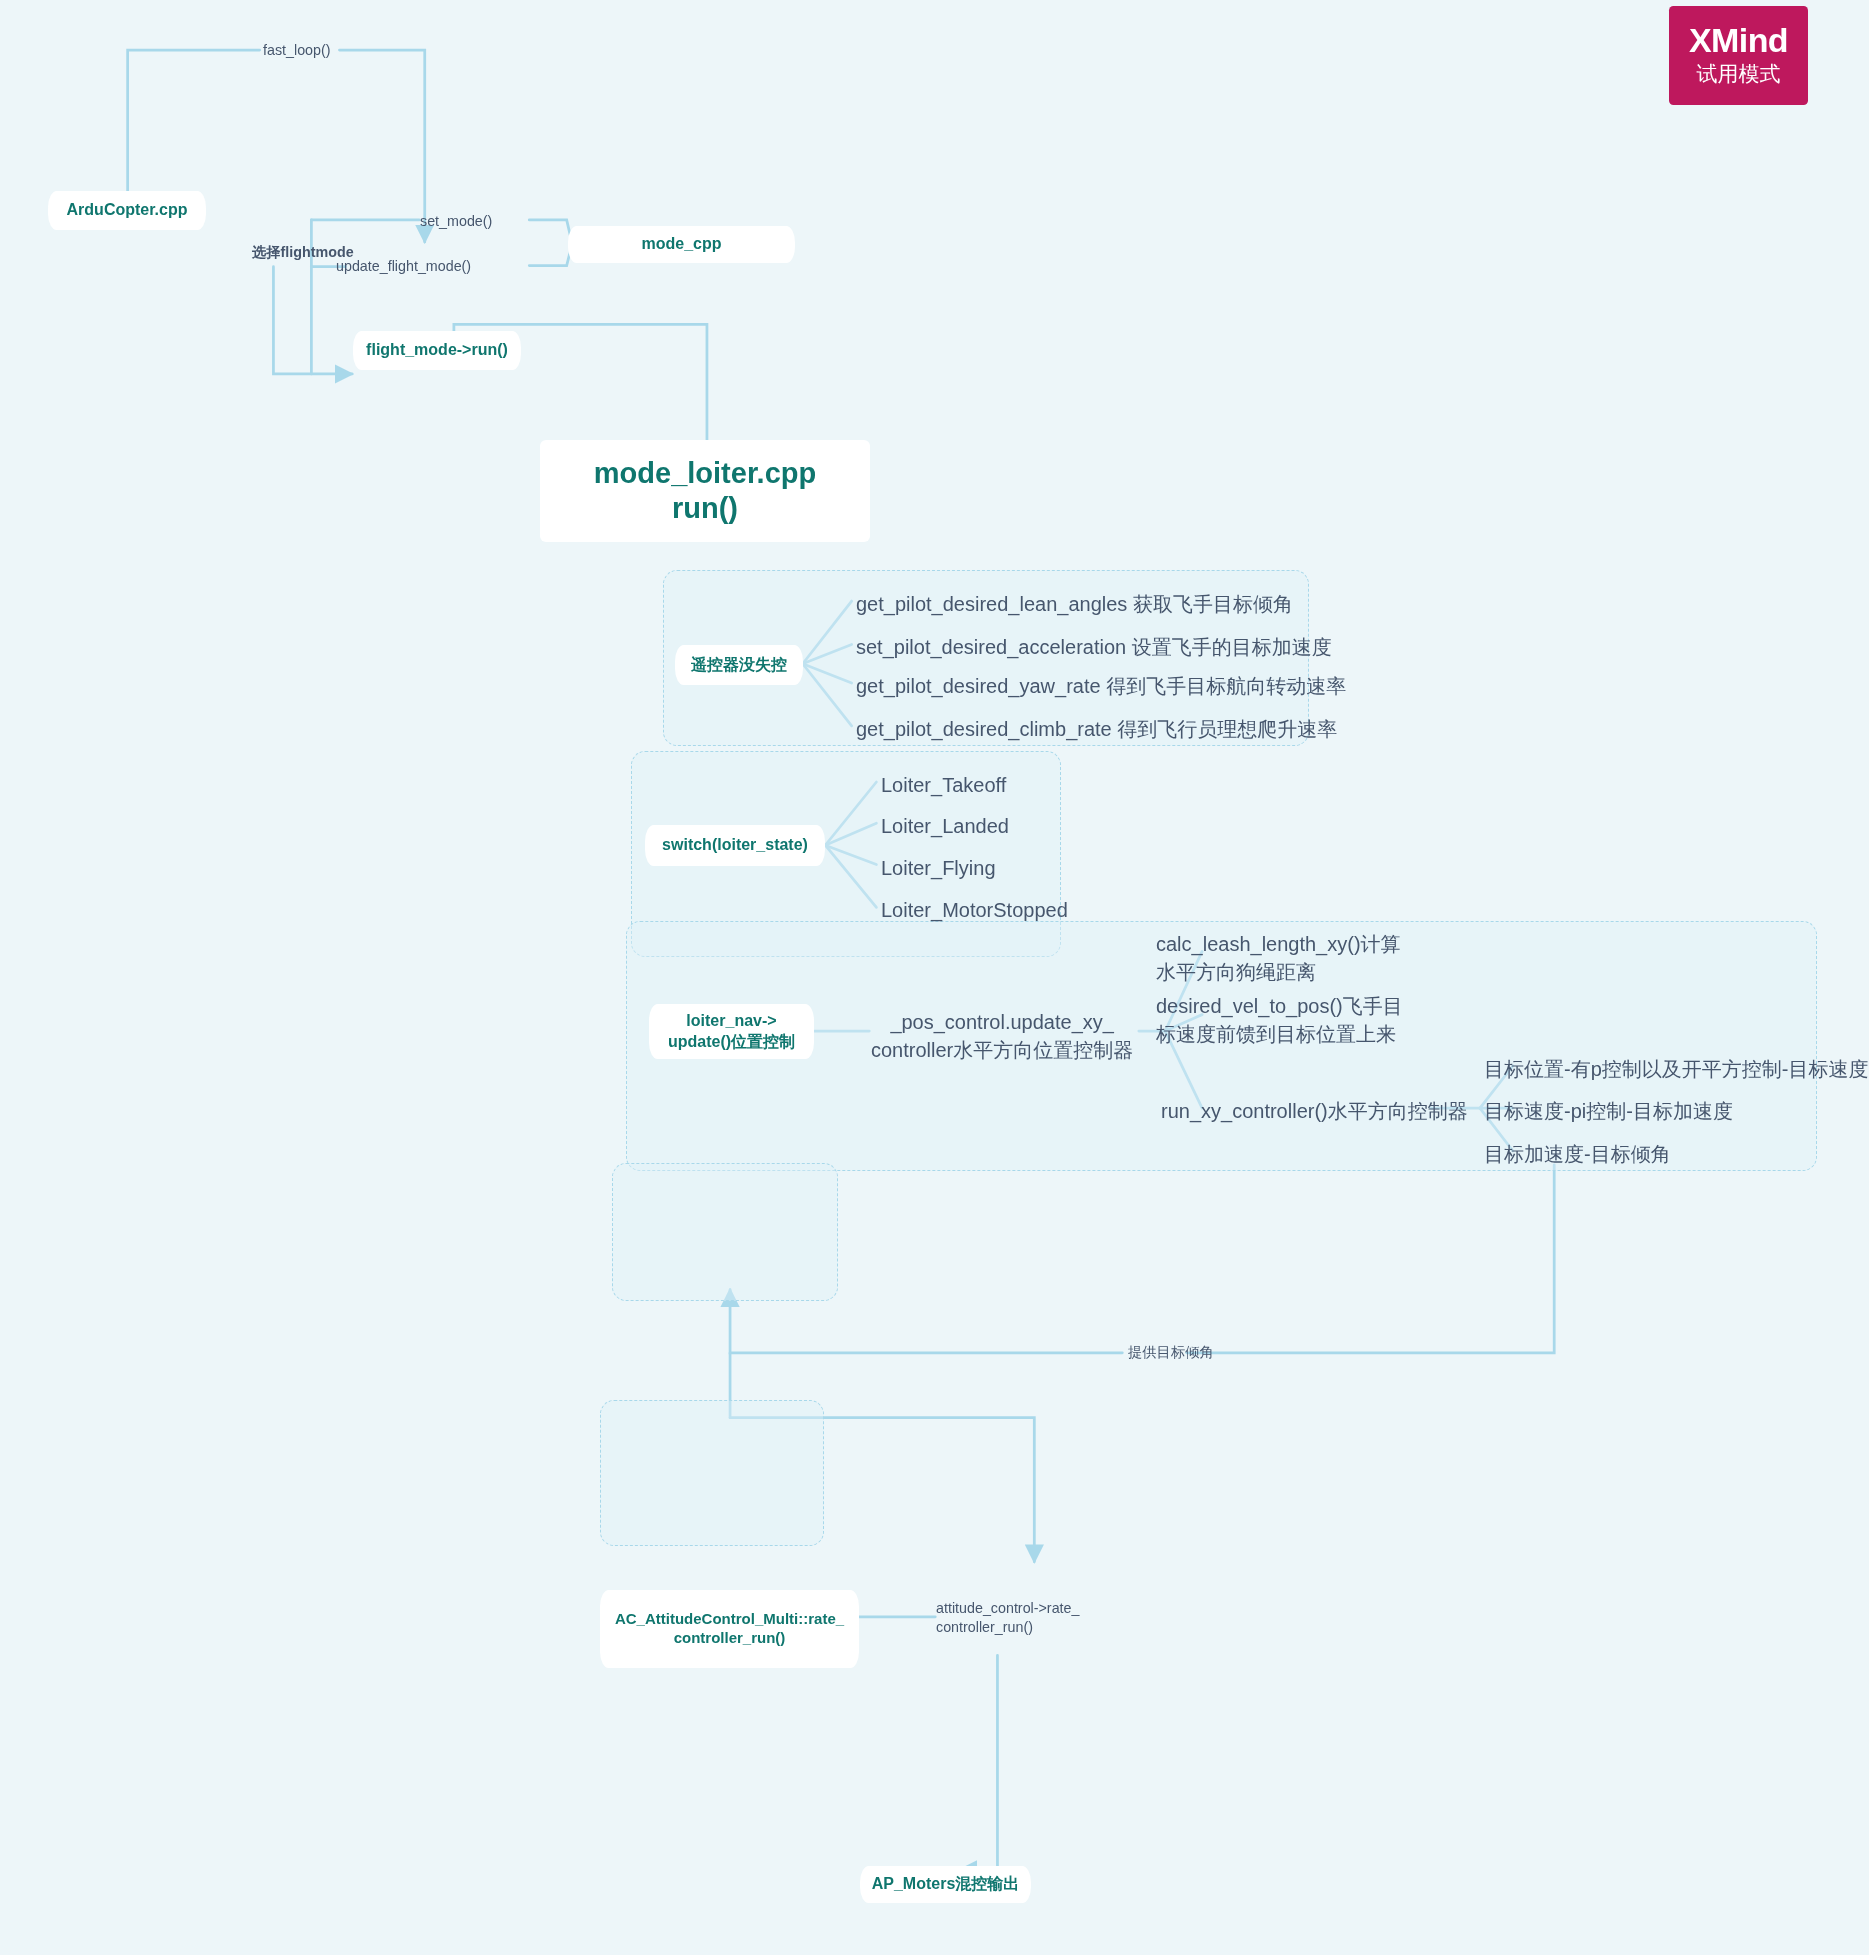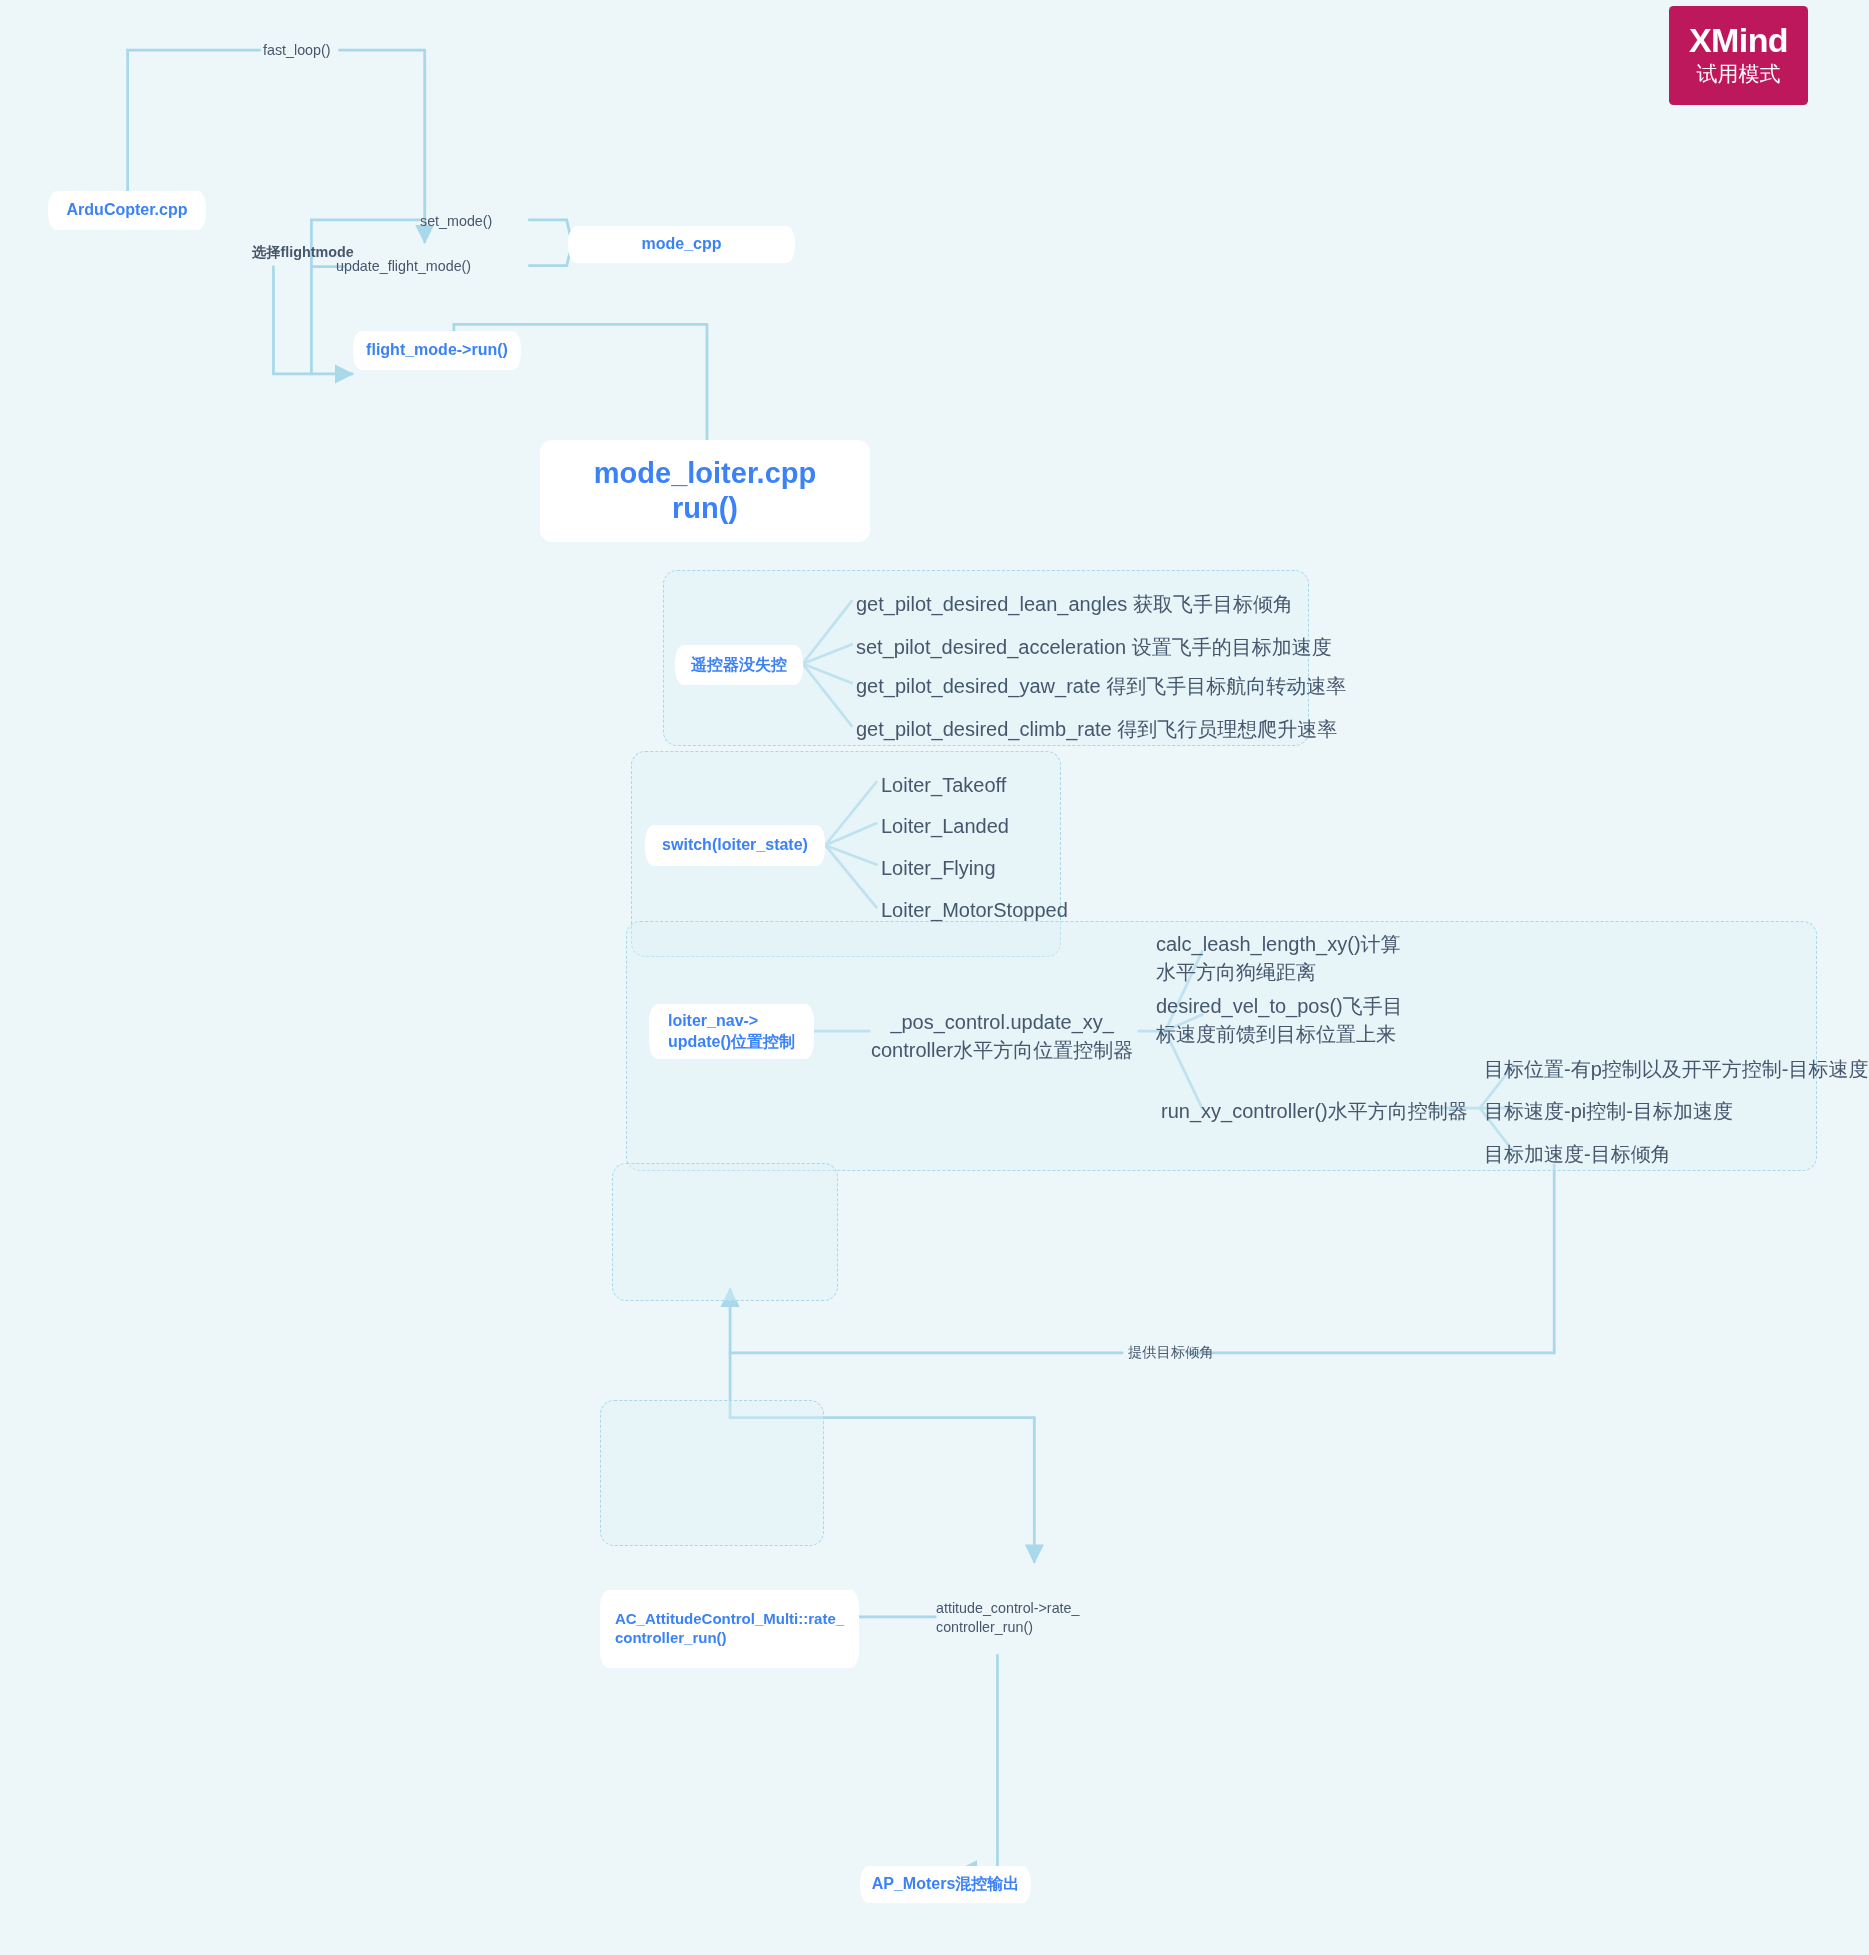--- a/index.html
+++ b/index.html
@@ -51,38 +51,38 @@
     font-size: 21px;
     font-weight: normal;
     line-height: 1.2;
     margin-top: 2.2px;
   }
 
   
   .node {
     position: absolute;
     background: #ffffff;
-    color: #3b82f6;
+    color: #0f766e;
     font-weight: bold;
     display: flex;
     align-items: center;
     justify-content: center;
-    text-align: left;
+    text-align: center;
     box-sizing: border-box;
     border-radius: 10px / 18.7px;
     line-height: 1.26;
     padding: 3.3px 7.7px;
   }
   .node.topic {
     font-size: 16px;
     border-radius: 8.8px / 16.5px;
   }
   .node.central {
     font-size: 29px;
-    border-radius: 12px;
+    border-radius: 6px;
     line-height: 1.22;
   }
 
   
   .label {
     position: absolute;
     color: #46566d;
     font-weight: normal;
     font-size: 20px;
     line-height: 1.34;

